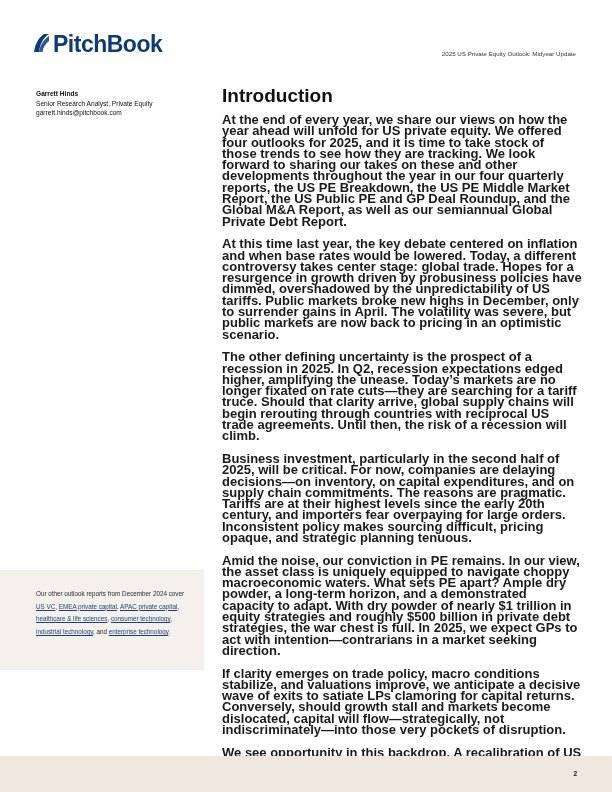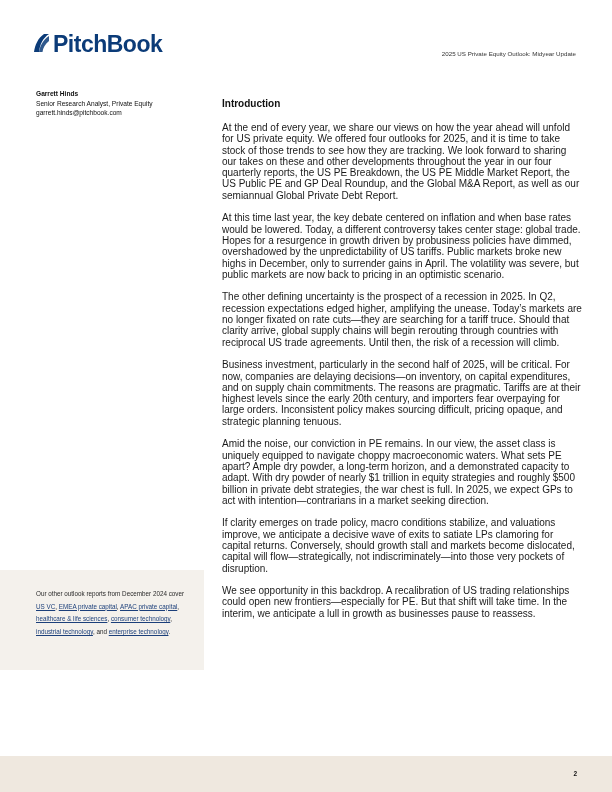--- a/index.html
+++ b/index.html
@@ -6,22 +6,22 @@
   body { width: 612px; height: 792px; position: relative; background: #ffffff; overflow: hidden;
          font-family: "Liberation Sans", "DejaVu Sans", sans-serif; color: #1a1a1a; }
   .logo { position: absolute; left: 32px; top: 33px; display: flex; }
   .logo-mark { width: 18px; height: 20px; margin-right: 3px; }
   .logo-text { font-family: "Liberation Sans", sans-serif; font-weight: bold; font-size: 23px;
                color: #0b3b78; letter-spacing: -0.5px; line-height: 1; }
   .doc-title { position: absolute; right: 36px; top: 50px; font-size: 6.2px; color: #333; }
   .author { position: absolute; left: 36px; top: 89px; font-size: 6.6px; line-height: 9.5px; color: #111; }
   .author .name { font-weight: bold; }
   .main { position: absolute; left: 222px; top: 88px; width: 360px; }
-  .main h1 { font-size: 10px; font-weight: bold; margin: 8px 0 10px 0; color: #111; line-height: 16px; }
-  .main p { font-size: 10px; line-height: 11.3px; margin: 0 0 11.3px 0; color: #1a1a1a; }
+  .main h1 { font-size: 19px; font-weight: bold; margin: 0 0 10px 0; color: #111; line-height: 16px; }
+  .main p { font-size: 13px; line-height: 11.3px; margin: 0 0 11.3px 0; color: #1a1a1a; font-weight: bold; }
   .sidebar-box { position: absolute; left: 0; top: 570px; width: 204px; height: 100px; background: #f4f1ec; }
   .sidebar-box .txt { position: absolute; left: 36px; top: 18px; width: 150px; font-size: 6.3px; line-height: 12.7px;
                       color: #2a2a2a; font-family: "Liberation Sans", sans-serif; }
   .sidebar-box a { color: #1b3f7a; text-decoration: underline; }
   .footer { position: absolute; left: 0; top: 756px; width: 612px; height: 36px; background: #efe8df; }
   .page-num { position: absolute; right: 35px; top: 14px; font-size: 6.5px; font-weight: bold; color: #111; }
 </style>
 </head>
 <body>
 

